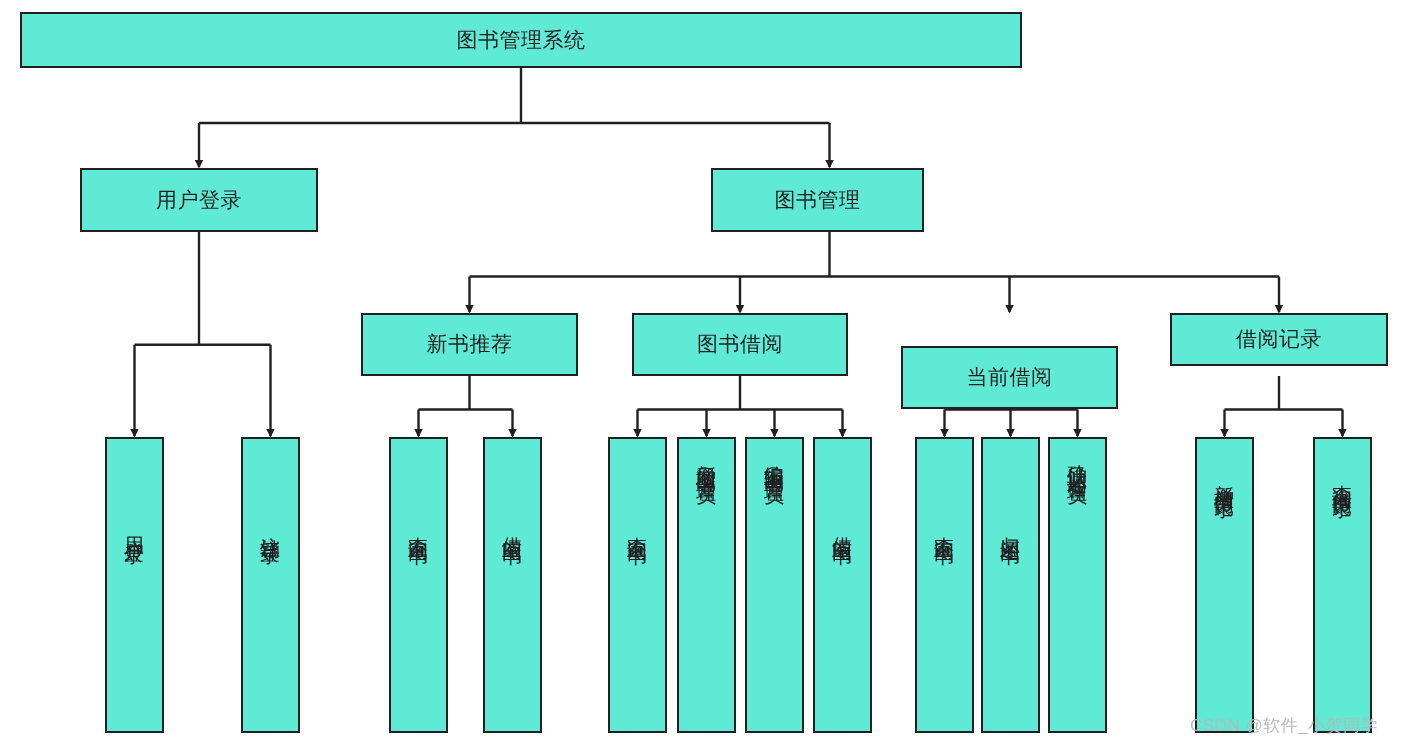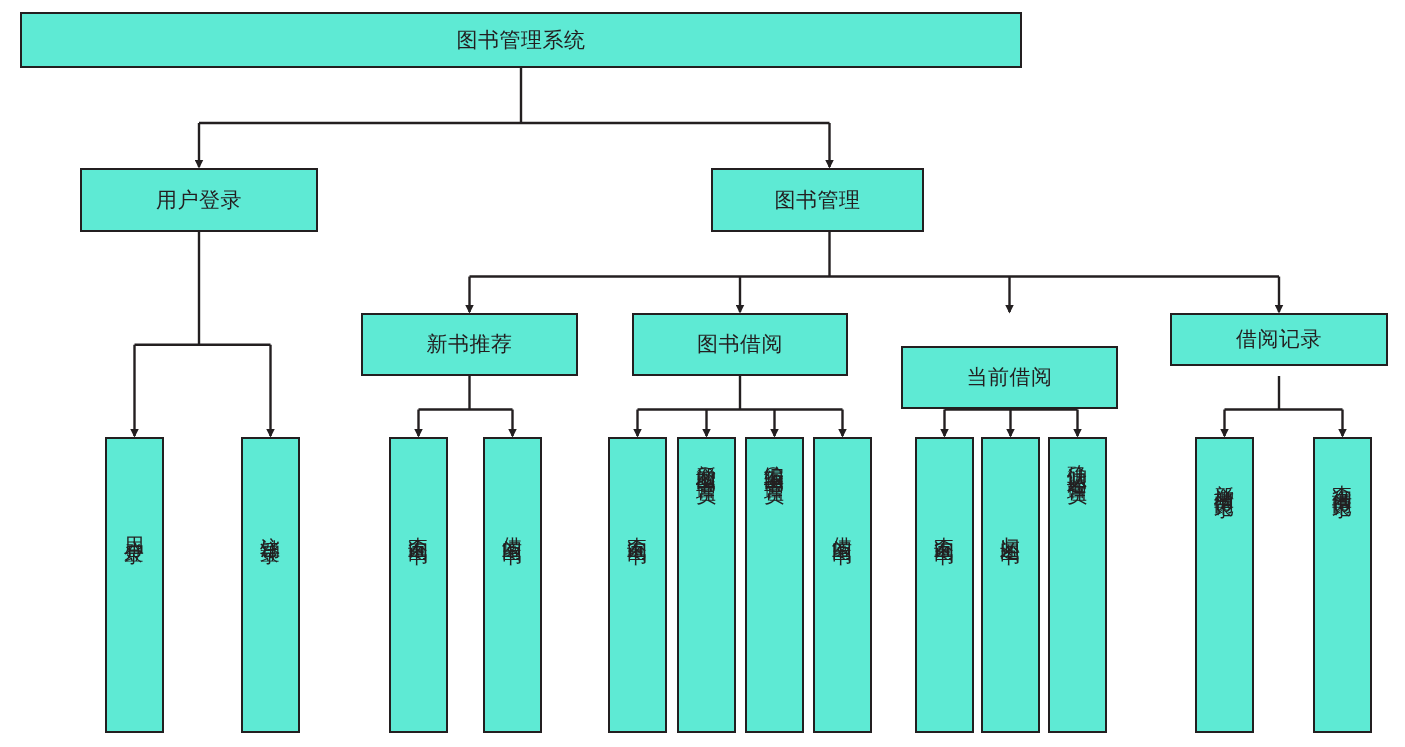--- a/index.html
+++ b/index.html
@@ -177,13 +177,14 @@
         <span class="node-label">确认归还（管理员）</span>
       </div>
       <div class="node vertical pad-small" style="left: 1195px; top: 437px; width: 59px; height: 296px;">
         <span class="node-label">新增借阅记录</span>
       </div>
       <div class="node vertical pad-small" style="left: 1313px; top: 437px; width: 59px; height: 296px;">
         <span class="node-label">查询借阅记录</span>
       </div>
     </div>
 
+  <div class="watermark" style="left: 1190px; top: 714px;">CSDN @软件_小贺同学</div>
 </div>
 
 </body></html>

